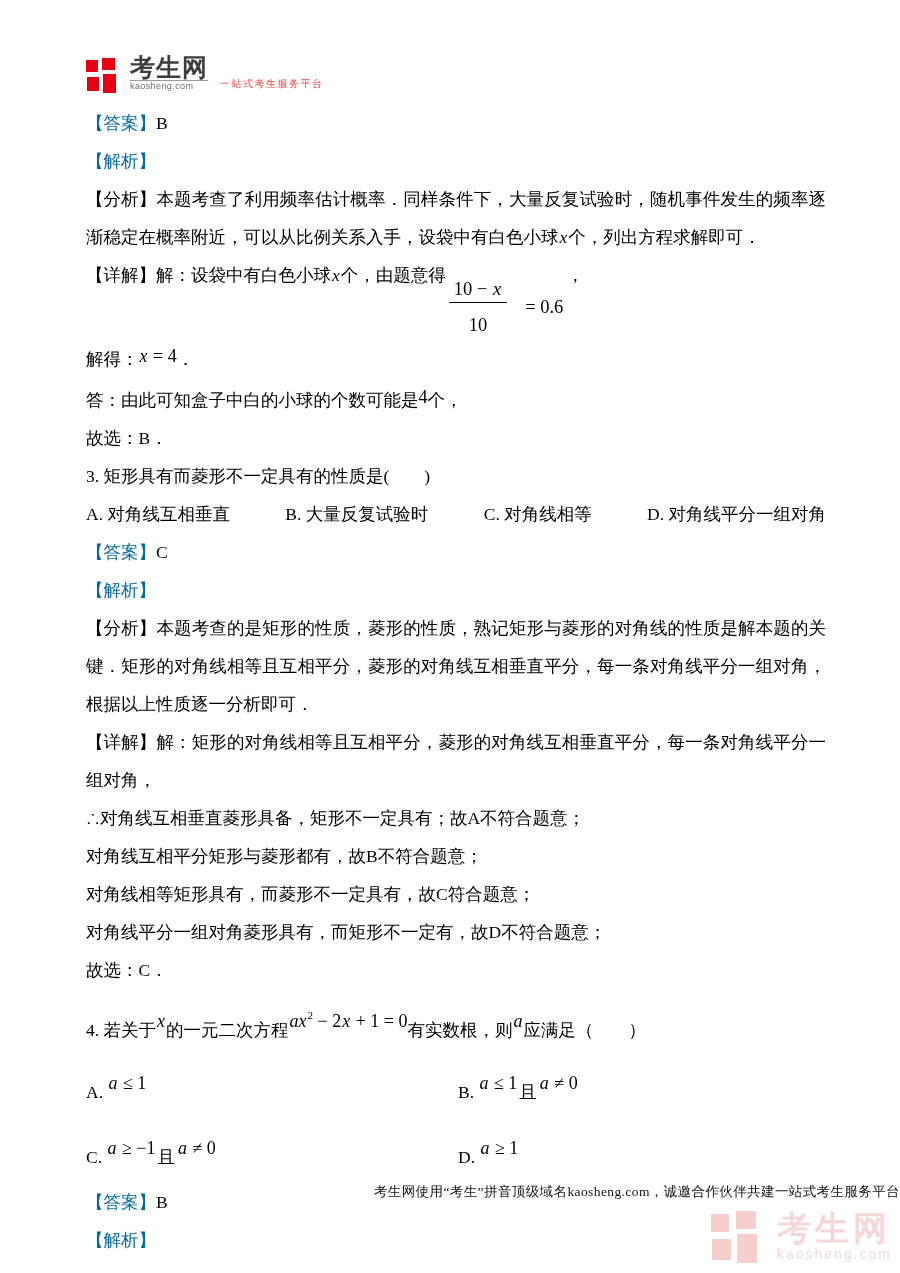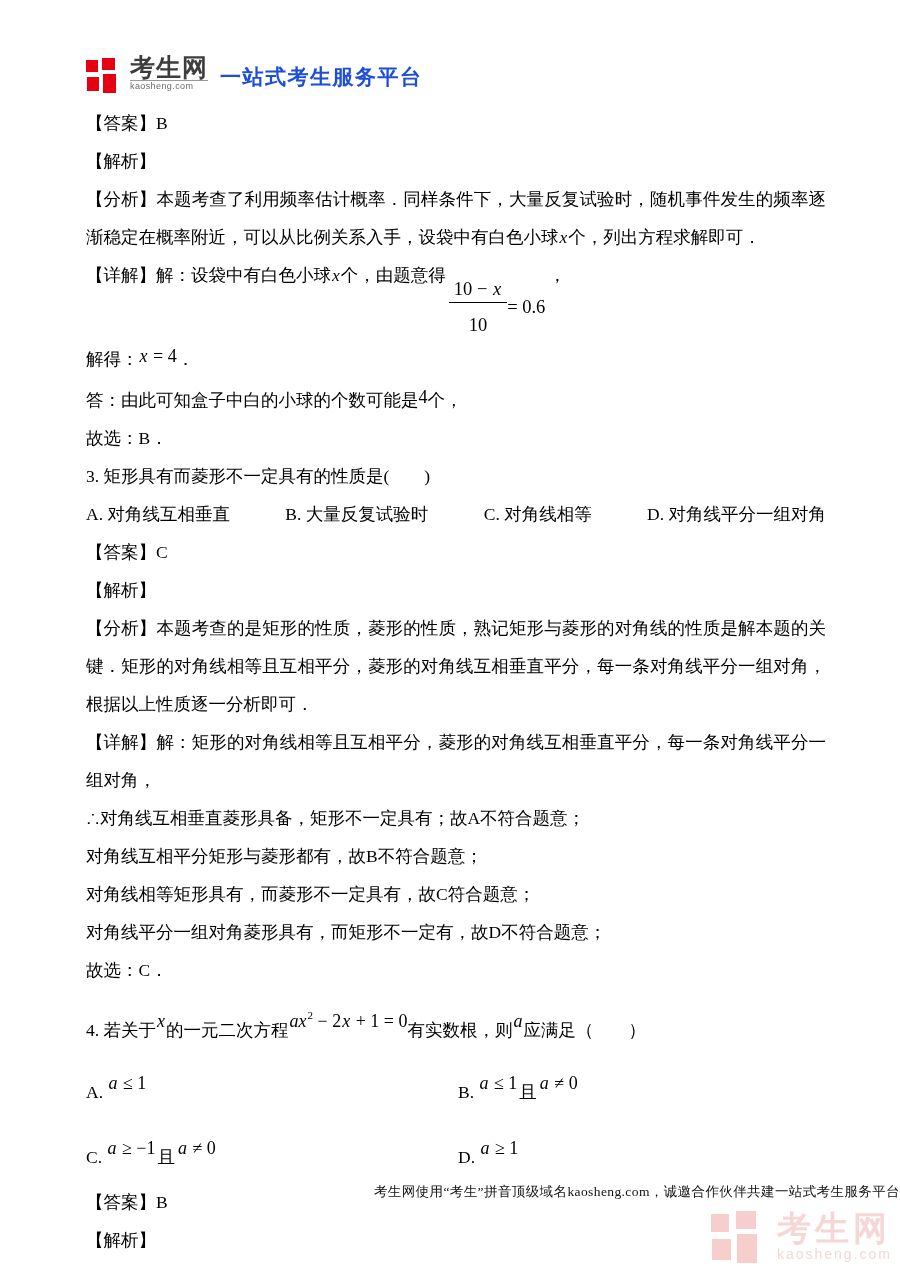--- a/index.html
+++ b/index.html
@@ -15,37 +15,37 @@
   .logo-icon .blk{position:absolute;background:#e60012;}
   .blk.tl{left:0;top:14%;width:32%;height:29%;}
   .blk.tr{left:44%;top:9%;width:36%;height:29%;}
   .blk.bl{left:2%;top:55%;width:34%;height:34%;}
   .blk.br{left:46%;top:47%;width:36%;height:47%;}
   .logo-txt{margin-left:8px;display:flex;flex-direction:column;}
   .logo-name{font-size:25px;line-height:26px;font-weight:700;color:#3d3d3d;letter-spacing:1px;
     font-family:"Liberation Sans","DejaVu Sans",sans-serif;}
   .logo-domain{font-size:9px;line-height:10px;color:#6b6b6b;letter-spacing:.4px;border-top:1px solid #999;
     font-family:"Liberation Sans","DejaVu Sans",sans-serif;}
-  .tagline{margin-left:12px;align-self:flex-end;padding-bottom:5px;font-size:21px;font-weight:700;color:#1d4ed8;
+  .tagline{margin-left:12px;align-self:flex-end;padding-bottom:5px;font-size:10px;font-weight:400;color:#ef4444;
     letter-spacing:1.5px;font-family:"Liberation Sans","DejaVu Sans",sans-serif;}
   
   .main{position:absolute;left:86px;top:104px;width:740px;}
   .ln{margin:0;line-height:38px;text-align:justify;}
-  .blue{color:#000000;}
+  .blue{color:#0369a1;}
   .lat{font-family:"Liberation Serif","DejaVu Serif",serif;}
   .mv{font-style:italic;font-family:"Liberation Serif","DejaVu Serif",serif;padding:0 1px;}
   .mq{vertical-align:9px;font-size:18px;}
   .mq-sm{vertical-align:3px;font-size:18px;}
   sup.e{font-size:11px;position:relative;top:-1px;vertical-align:super;}
   
   .fracgroup{display:inline-flex;align-items:center;vertical-align:-14px;margin:0 3px;font-size:18.5px;}
   .frac{display:inline-flex;flex-direction:column;align-items:center;line-height:1.3;gap:9px;}
   .frac .num{padding:0 5px 1px;border-bottom:1.4px solid #000;}
   .frac .den{padding-top:1px;}
-  .eqres{margin-left:0;}
+  .eqres{margin-left:18px;}
   
   .optrow{display:flex;justify-content:space-between;}
   
   .q4grid{display:grid;grid-template-columns:372px auto;line-height:52px;margin-top:4px;}
   .q4opt .conj{margin:0 2px;}
   .q4title{margin-top:4px;line-height:46px;}
   
   .footer{position:absolute;left:0;right:0;bottom:72px;text-align:right;font-size:13.5px;color:#111;
     letter-spacing:.4px;}
   

